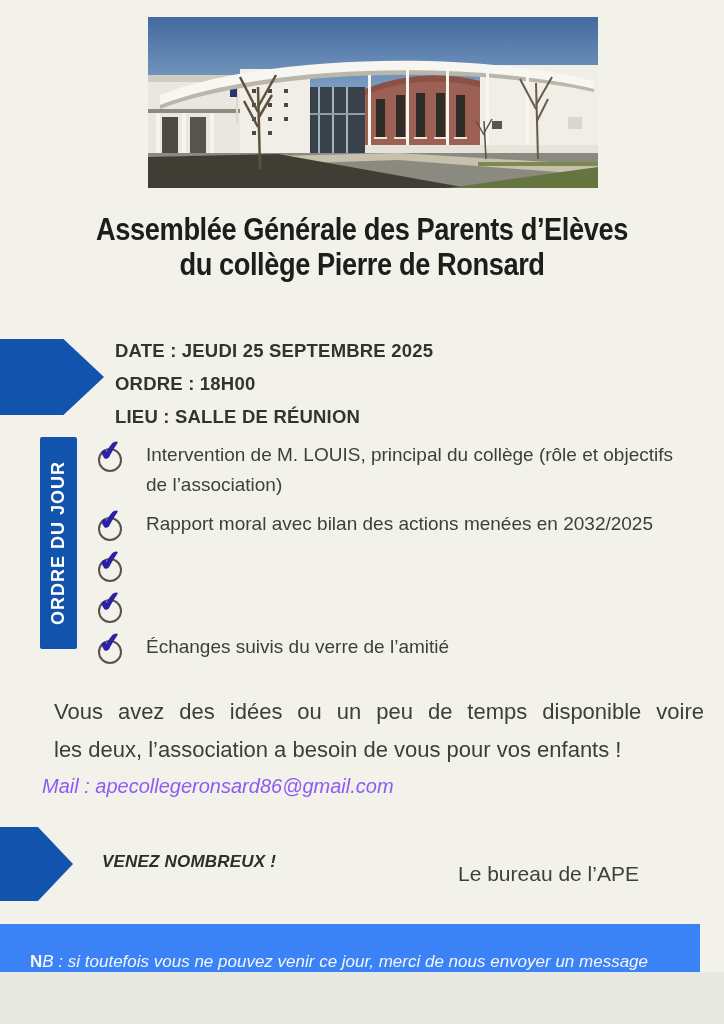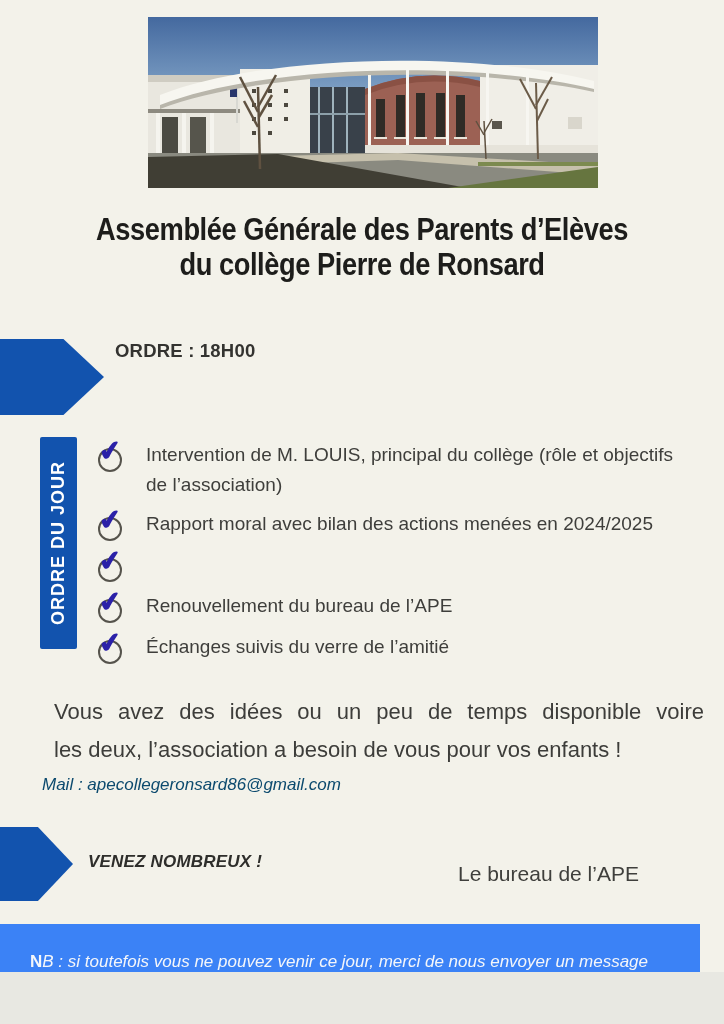--- a/index.html
+++ b/index.html
@@ -51,23 +51,23 @@
     position:absolute;left:1px;top:-7px;font-size:27px;font-weight:900;
     color:#2b21a8;transform:rotate(-8deg);
   }
   .item-text{font-size:19px;line-height:30px;color:#3e3e3b;max-width:535px;}
   
   .appeal{position:absolute;left:42px;top:681px;width:650px;margin:12px;
     font-size:22px;line-height:38px;color:#3d3d3a;}
   .appeal .l1{display:block;text-align:justify;text-align-last:justify;}
   .appeal .l2{display:block;}
   .mail{position:absolute;left:42px;top:775px;margin:0;
-    font-style:italic;font-size:17px;color:#0c4a6e;}
-  
-  .venez{position:absolute;left:88px;top:852px;
+    font-style:italic;font-size:20px;color:#8b5cf6;}
+  
+  .venez{position:absolute;left:102px;top:852px;
     font-weight:700;font-style:italic;font-size:17px;color:#2e2e2b;letter-spacing:0.2px;}
   .bureau{position:absolute;left:458px;top:862px;font-size:21px;color:#3f3f3c;}
   
   .footer{
     position:absolute;left:0;top:924px;width:700px;height:100px;
     background:#3b82f6;box-sizing:border-box;padding:21px 14px 0 30px;
   }
   .footer p{margin:0;color:#f4f6fa;font-style:italic;font-size:17px;line-height:33px;}
   .footer .nb-n{font-style:normal;font-weight:700;}
 </style>
@@ -187,50 +187,51 @@
   </div>
 
   <h1 class="title">
     <span>Assemblée Générale des Parents d’Elèves</span>
     <span>du collège Pierre de Ronsard</span>
   </h1>
 
   <div class="arrow arrow-top"></div>
 
   <div class="event">
+    <div>DATE : JEUDI 25 SEPTEMBRE 2025</div>
     <div>ORDRE : 18H00</div>
+    <div>LIEU : SALLE DE RÉUNION</div>
   </div>
 
   <div class="banner">
     <span>ORDRE DU JOUR</span>
   </div>
 
   <ul class="agenda">
     <li>
       <span class="check">
           <span class="glyph">✔</span>
         </span>
       <span class="item-text">Intervention de M. LOUIS, principal du collège (rôle et objectifs de l’association)</span>
     </li>
     <li>
       <span class="check">
           <span class="glyph">✔</span>
         </span>
-      <span class="item-text">Rapport moral avec bilan des actions menées en 2024/2025</span>
-    </li>
-    <li>
-      <span class="check">
-          <span class="glyph">✔</span>
-        </span>
-    </li>
-    <li>
-      <span class="check">
-          <span class="glyph">✔</span>
-        </span>
-      <span class="item-text">Renouvellement du bureau de l’APE</span>
+      <span class="item-text">Rapport moral avec bilan des actions menées en 2032/2025</span>
+    </li>
+    <li>
+      <span class="check">
+          <span class="glyph">✔</span>
+        </span>
+    </li>
+    <li>
+      <span class="check">
+          <span class="glyph">✔</span>
+        </span>
     </li>
     <li>
       <span class="check">
           <span class="glyph">✔</span>
         </span>
       <span class="item-text">Échanges suivis du verre de l’amitié</span>
     </li>
   </ul>
 
   <p class="appeal">

